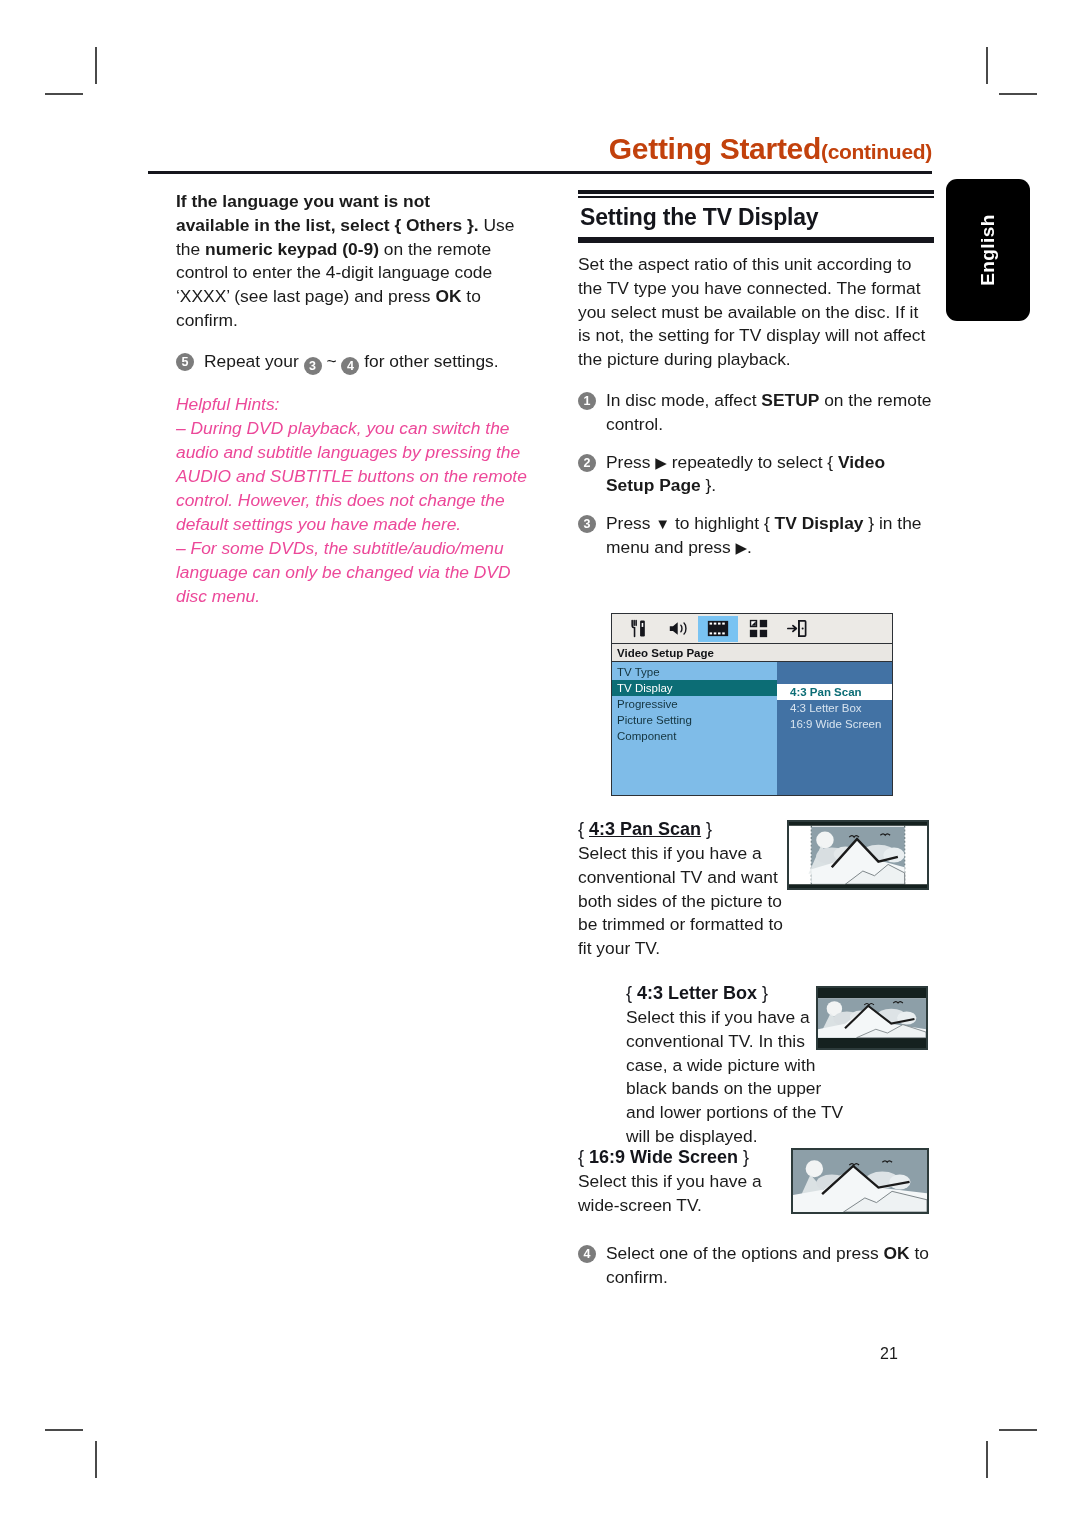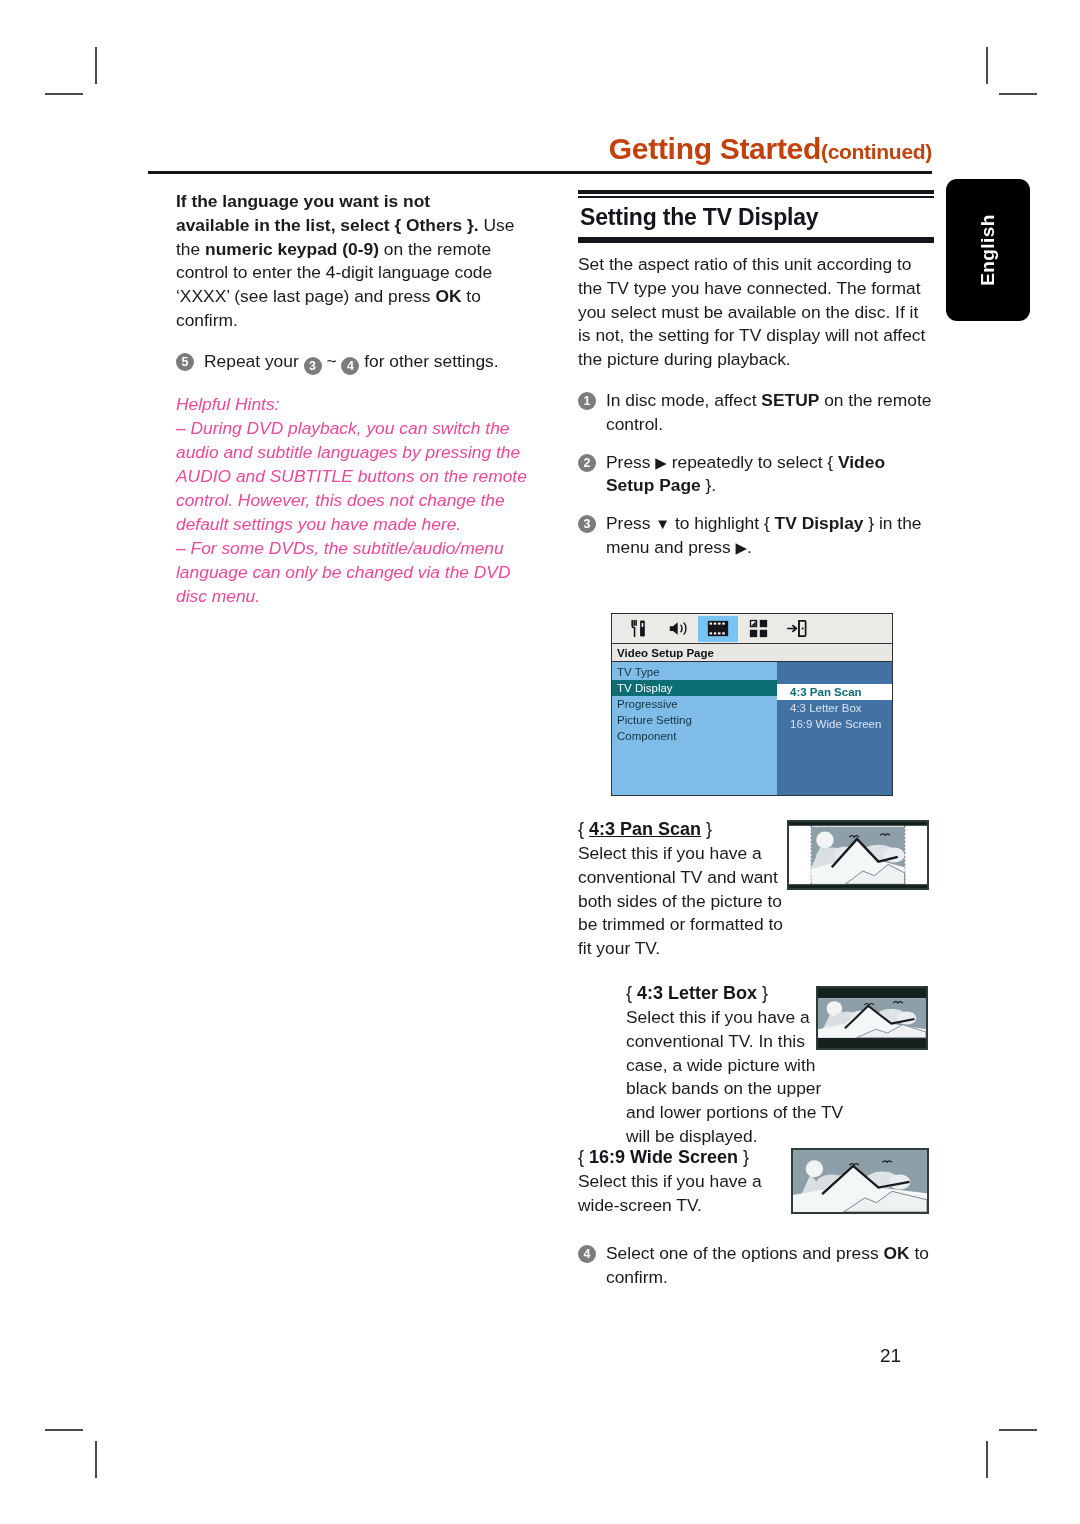--- a/index.html
+++ b/index.html
@@ -233,21 +233,21 @@
     box-sizing: border-box;
     background: #ffffff;
     overflow: hidden;
   }
   .thumb svg { display: block; width: 100%; height: 100%; }
 
   
   #pageno {
     position: absolute;
     left: 880px; top: 1345px;
-    font-size: 19px;
+    font-size: 16px;
     color: #1b1b1b;
   }
 </style>
 </head>
 <body>
 
 <div id="page">
 
   <div class="crop v" style="left:95px; top:47px; height:37px;"></div>
   <div class="crop h" style="left:45px; top:93px; width:38px;"></div>

